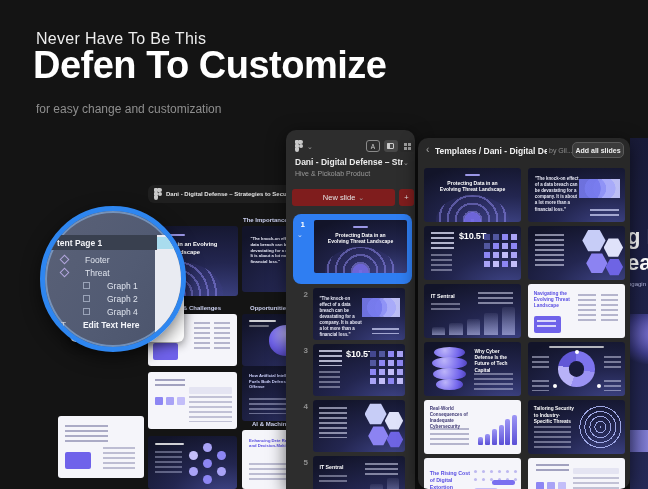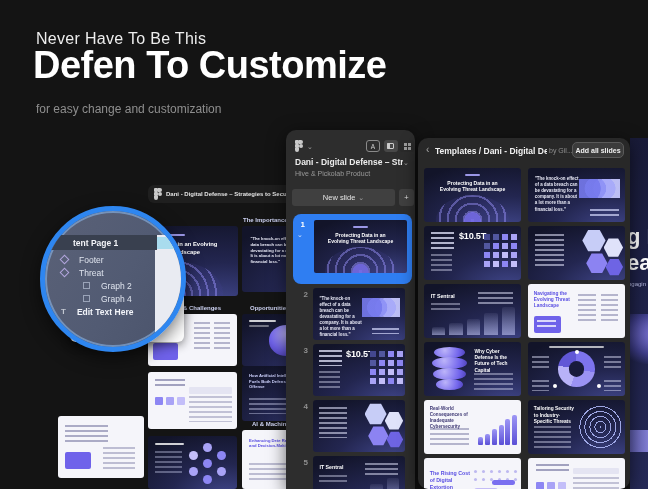--- a/index.html
+++ b/index.html
@@ -84,38 +84,38 @@
   .canvas-label{position:absolute;font-size:6px;font-weight:bold;color:#cdd2f2;white-space:nowrap}
   
   .figlogo{width:8px;height:12px;position:relative;flex:0 0 auto}
   .figlogo i{position:absolute;width:4px;height:4px;background:#c9c9c9;border-radius:1px}
   
   .mag-card{position:absolute;left:70px;top:268px;width:114px;height:74px;background:#fff;border-radius:6px;box-shadow:0 3px 10px rgba(0,0,0,.45);z-index:3}
   .mag{position:absolute;left:40px;top:206px;width:146px;height:146px;border-radius:50%;border:5px solid #2e86f0;box-sizing:border-box;overflow:hidden;z-index:4;
      background:linear-gradient(120deg,#5a6177 0%,#525b73 55%,#4a536b 100%);
      box-shadow:0 6px 18px rgba(0,0,0,.55), inset 0 0 0 2px rgba(150,200,255,.5)}
   .mag-head{position:absolute;left:0;top:24px;width:112px;height:15px;background:#39404f;display:flex;align-items:center}
-  .mag-head span{margin-left:28px;font-size:8.5px;font-weight:bold;color:#f3f4f8;white-space:nowrap}
+  .mag-head span{margin-left:12px;font-size:8.5px;font-weight:bold;color:#f3f4f8;white-space:nowrap}
   .mag-white{position:absolute;right:0;top:24px;bottom:0;width:26px;background:#e9ebf2}
   .mag-chip{position:absolute;right:1px;top:26px;width:26px;height:12px;background:#a9dcee;border-radius:2px}
   .mag-rows{position:absolute;left:0;top:42px;width:112px}
-  .mrow{height:13px;display:flex;align-items:center;gap:11px;padding-left:16px;box-sizing:border-box}
+  .mrow{height:13px;display:flex;align-items:center;gap:17px;padding-left:16px;box-sizing:border-box}
   .mrow.indent{padding-left:38px}
   .mrow .lb{font-size:8.5px;color:#dfe4ee;white-space:nowrap}
   .mrow .lb.b{font-weight:bold;color:#f3f5fa}
   .ic-diamond{width:5px;height:5px;border:1.2px solid #b2a6dd;transform:rotate(45deg);flex:0 0 auto}
   .ic-frame{width:6px;height:6px;border:1px solid #c2c7d2;flex:0 0 auto}
   .ic-square{width:5px;height:5px;border:1px solid #9aa3b8;flex:0 0 auto}
   .ic-text{font-size:8px;font-weight:bold;color:#c2c7d2;flex:0 0 auto;line-height:1}
   
   .mpanel{position:absolute;left:286px;top:130px;width:129px;height:359px;background:#2d2d2d;border-radius:10px 10px 0 0;box-shadow:0 4px 18px rgba(0,0,0,.6);z-index:6}
   .mp-iconrow{position:absolute;left:9px;top:10px;right:8px;height:13px}
   .mp-title{position:absolute;left:9px;top:27px;width:108px;font-size:8.5px;font-weight:bold;color:#ededed;white-space:nowrap;overflow:hidden}
   .mp-sub{position:absolute;left:9px;top:40px;font-size:7px;color:#9a9a9a}
-  .btn-dark{position:absolute;background:#404040;border-radius:3px;color:#e3e3e3;display:flex;align-items:center;justify-content:center;font-size:7.5px}
+  .btn-dark{position:absolute;background:#7f1d1d;border-radius:3px;color:#e3e3e3;display:flex;align-items:center;justify-content:center;font-size:7.5px}
   .chev{color:#a3a3a3;font-size:7px;line-height:1}
   .snum{position:absolute;font-size:8px;font-weight:bold;color:#8f8f8f;width:14px;text-align:right}
   .selrow{position:absolute;left:7px;top:84px;width:119px;height:70px;background:#2f7ef2;border-radius:8px}
   .iconbox{position:absolute;box-sizing:border-box;border-radius:3px}
   
   .tpanel{position:absolute;left:418px;top:138px;width:212px;height:351px;background:#282828;border-radius:10px;box-shadow:0 4px 18px rgba(0,0,0,.6);z-index:6;overflow:hidden}
   .tp-back{position:absolute;left:8px;top:7px;font-size:10px;color:#aaa;line-height:1}
   .tp-bc{position:absolute;left:17px;top:8px;width:112px;font-size:8.5px;font-weight:bold;color:#f2f2f2;white-space:nowrap;overflow:hidden}
   .tp-by{position:absolute;left:131px;top:9px;font-size:7px;color:#8f8f8f;white-space:nowrap}
   .tp-add{position:absolute;left:154px;top:4px;width:52px;height:16px;background:#3b3b3b;border:1px solid #5a5a5a;border-radius:5px;color:#f0f0f0;font-size:7px;font-weight:bold;display:flex;align-items:center;justify-content:center;box-sizing:border-box}
@@ -213,20 +213,24 @@
     <span>tent Page 1</span>
   </div>
   <div class="mag-rows">
     <div class="mrow">
         <span class="ic-diamond"></span>
         <span class="lb">Footer</span>
       </div>
     <div class="mrow">
         <span class="ic-diamond"></span>
         <span class="lb">Threat</span>
+      </div>
+    <div class="mrow indent">
+        <span class="ic-square"></span>
+        <span class="lb">Graph 1</span>
       </div>
     <div class="mrow indent">
         <span class="ic-square"></span>
         <span class="lb">Graph 2</span>
       </div>
     <div class="mrow indent">
         <span class="ic-square"></span>
         <span class="lb">Graph 4</span>
       </div>
     <div class="mrow">

